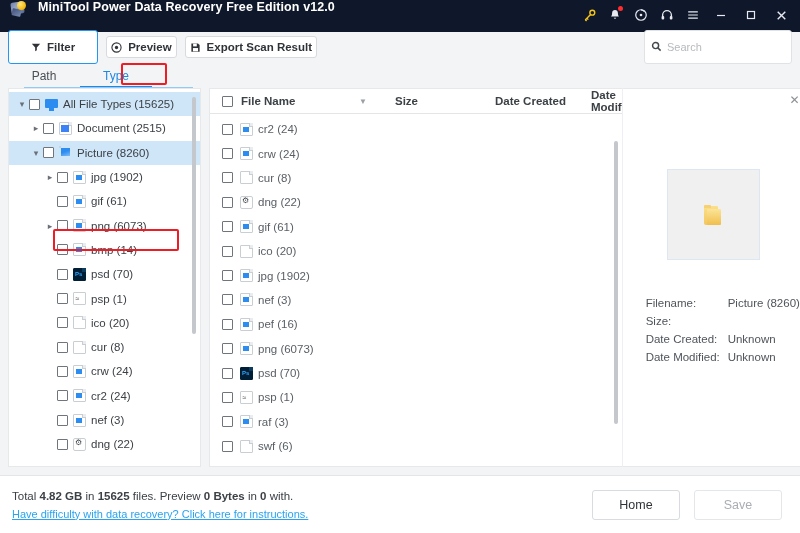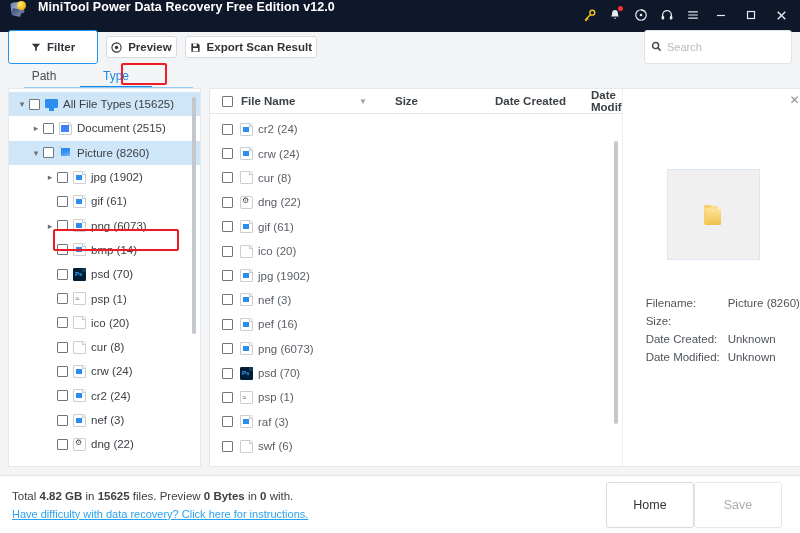--- a/index.html
+++ b/index.html
@@ -273,25 +273,26 @@
     margin-top: 8px;
   }
   .stat { font-size: 11.5px; color: #3c4146; line-height: 1.35; }
   .stat b { font-weight: bold; }
   .stat-link {
     display: block; margin-top: 3px;
     font-size: 11px; color: #29a3f0; text-decoration: underline;
   }
   .foot-spacer { flex: 1 1 auto; }
   .foot-btn {
-    width: 88px; height: 46px;
+    width: 88px; height: 30px;
     border: 1px solid #d8dbdf; border-radius: 3px;
     background: #ffffff;
     display: flex; align-items: center; justify-content: center;
     font-size: 12.5px; color: #2f3338;
+    margin-left: 14px;
   }
   .foot-btn.disabled { color: #a9aeb3; border-color: #e4e7ea; }
 
   
   .ficon { width:13px; height:13px; position:relative; display:block; }
   .ficon .sheet {
     position:absolute; inset:0;
     background:#ffffff; border:1px solid #c9ced3; border-radius:1px;
   }
   .ficon .corner {

